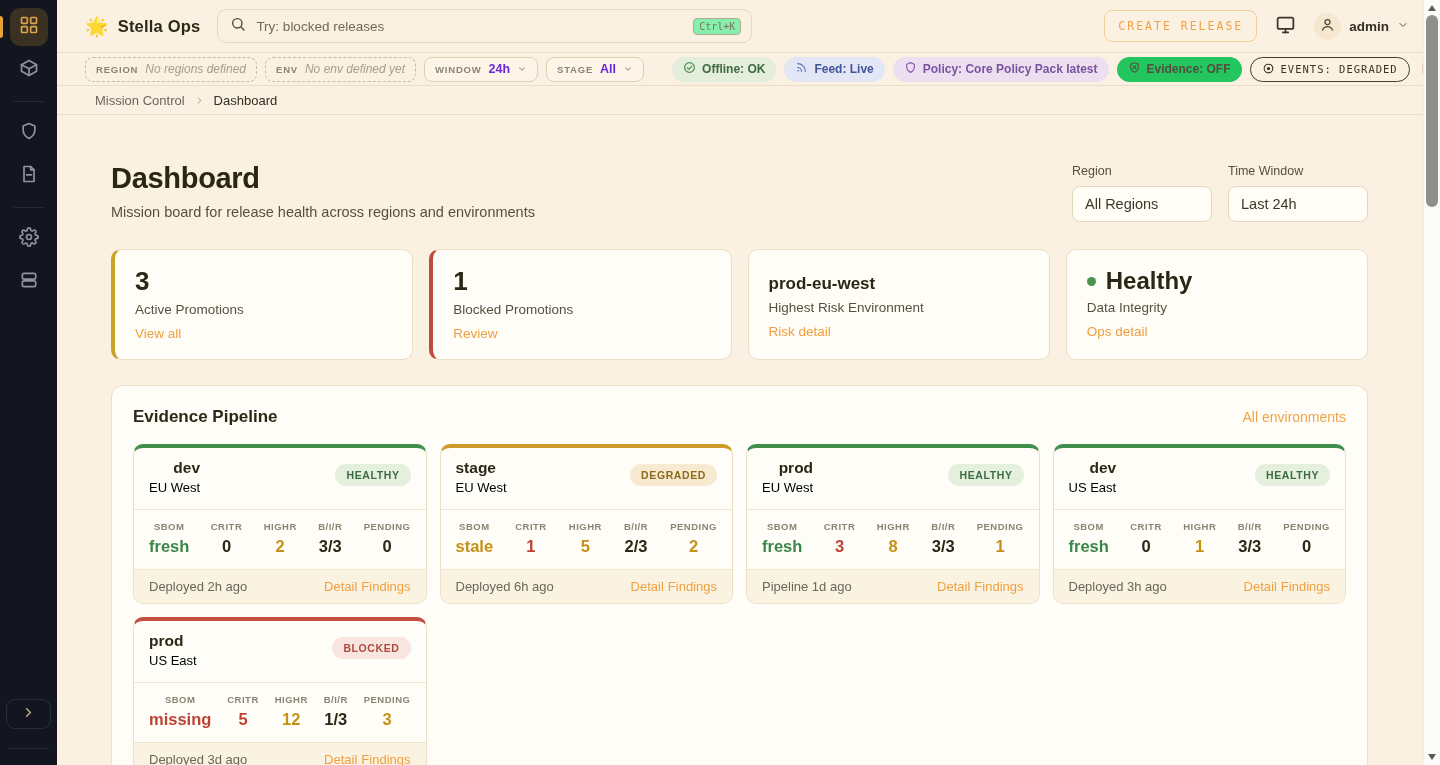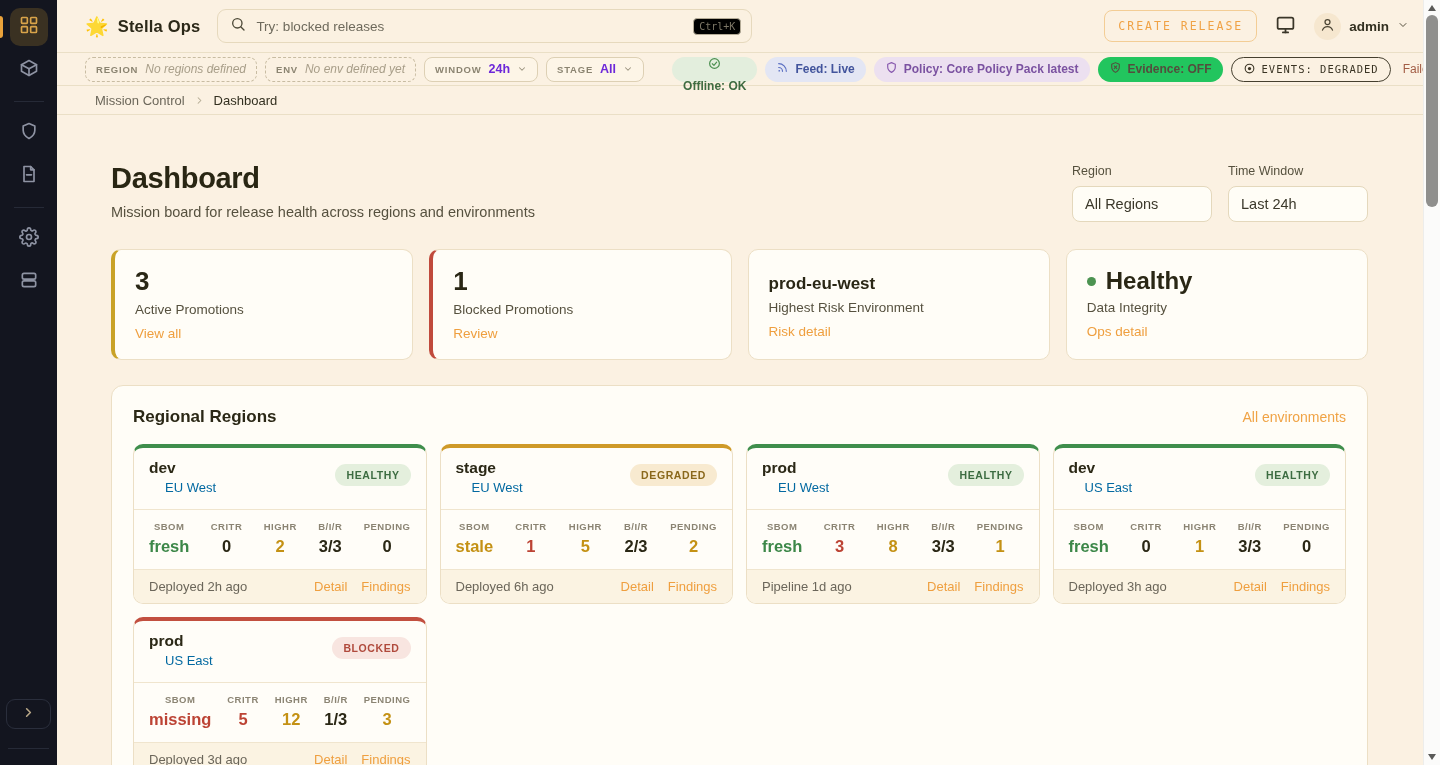--- a/index.html
+++ b/index.html
@@ -35,21 +35,21 @@
     padding:0 14px 0 28px; border-bottom:1px solid #eadfc6; }
   .brand { display:flex; align-items:center; gap:9px; }
   .brand-logo { font-size:19px; line-height:1; }
   .brand-name { font-weight:bold; font-size:16.5px; color:#2b2818; letter-spacing:.2px;text-align:right; }
   .search { margin-left:17px; width:535px; height:34px; border:1px solid #e6d9bd;
     border-radius:9px; background:#fbf1e1; display:flex; align-items:center;
     padding:0 10px 0 12px; gap:10px; cursor:text; }
   .search svg { width:16px; height:16px; color:#4c4836; flex-shrink:0; }
   .search-text { flex:1; font-size:13.5px; color:#6e6a5c; }
   .kbd { font-family:"DejaVu Sans Mono", monospace; font-size:10px; color:#7c7666;
-    border:1px solid #b4ab97; border-radius:4px; padding:2px 5px; background:#000000; }
+    border:1px solid #b4ab97; border-radius:4px; padding:2px 5px; background:#86efac; }
   .top-right { margin-left:auto; display:flex; align-items:center; gap:18px; }
   .create-btn { font-family:"DejaVu Sans Mono", monospace; font-size:11.5px; letter-spacing:2px;
     color:#f0a245; border:1px solid #f3cd95; background:transparent; border-radius:8px;
     padding:8px 13px; cursor:pointer; white-space:nowrap; }
   .icon-btn { background:none; border:none; color:#3a3628; padding:0; cursor:pointer;
     display:flex; align-items:center; }
   .icon-btn svg { width:21px; height:21px; }
   .user { display:flex; align-items:center; gap:8px; cursor:pointer; }
   .avatar { width:27px; height:27px; border-radius:50%; background:#f6e7cf; color:#4a4433;
     display:flex; align-items:center; justify-content:center; }
@@ -64,21 +64,21 @@
   .chip-label { font-size:9.5px; font-weight:bold; letter-spacing:.8px; color:#8b8471; }
   .chip.dashed { border:1px dashed #c8bca2; }
   .chip.dashed .chip-value { font-style:italic; font-size:12px; color:#a89e89; }
   .chip.solid { border:1px solid #ddd0b4; background:#fdf5e7; }
   .chip.solid .chip-value { font-weight:bold; font-size:12.5px; color:#6d28d9; }
   .chip .chev svg { width:10px; height:10px; color:#9a937f; }
   .vdiv { width:1px; height:20px; background:#d9cdb2; margin:0 6px; }
   .pill { display:flex; align-items:center; gap:6px; height:25px; padding:0 11px;
     border-radius:999px; font-size:12px; font-weight:600; cursor:pointer; }
   .pill svg { width:13px; height:13px; flex-shrink:0; }
-  .pill.offline { background:#e3eedd; color:#3e6b41;flex-direction:column; }
+  .pill.offline { background:#e3eedd; color:#3e6b41; }
   .pill.offline svg { color:#4c8f50; }
   .pill.feed { background:#e3e6f4; color:#42549c; }
   .pill.feed svg { color:#5b6fc2; }
   .pill.policy { background:#ece0f0; color:#7b52a1; }
   .pill.policy svg { color:#8a5cb0; }
   .pill.evidence { background:#22c55e; color:#534e3d; }
   .pill.events { background:transparent; border:1.5px solid #453f2e; color:#3a3424;
     font-family:"DejaVu Sans Mono", monospace; font-size:10.5px; letter-spacing:1px; font-weight:normal; }
   .context-error { font-size:12px; color:#a25d45; margin-left:4px; }
 
@@ -117,45 +117,45 @@
 
   
   .panel { margin-top:25px; background:#fffdf7; border:1px solid #ecdfc5; border-radius:12px;
     padding:21px; height:620px; }
   .panel-head { display:flex; justify-content:space-between; align-items:center; }
   .panel-title { font-size:17px; font-weight:bold; color:#2b2816; }
   .panel-link { font-size:14px; color:#f0a345; cursor:pointer; }
   .pipe-grid { display:grid; grid-template-columns:repeat(4,1fr); gap:13px; margin-top:17px; }
   .pipe-card { border:1px solid #ecdfc5; border-radius:10px; border-top:4px solid #9a9a9a;
     overflow:hidden; background:#fffdf8; height:160px; display:flex; flex-direction:column; }
-  .pipe-card[data-tone="good"] { border-top-color:#3f8e4c; }
+  .pipe-card[data-tone="good"] { border-top-color:#3f8e4c;text-align:right; }
   .pipe-card[data-tone="warn"] { border-top-color:#cf9a28; }
   .pipe-card[data-tone="bad"]  { border-top-color:#c24f3f; }
   .pipe-head { display:flex; justify-content:space-between; align-items:flex-start;
     padding:11px 15px 10px; flex:1; }
   .pipe-env { font-size:15.5px; font-weight:bold; color:#2b2816; }
-  .pipe-region { font-size:13px; color:#0369a1; margin-top:3px;margin-left:16px; }
+  .pipe-region { font-size:13px; color:#000000; margin-top:3px; }
   .badge { font-size:10.5px; font-weight:bold; letter-spacing:.6px; padding:5px 11px;
     border-radius:999px; margin-top:5px; }
   .badge[data-tone="good"] { background:#e4efdd; color:#3c6c41; }
   .badge[data-tone="warn"] { background:#f8ead0; color:#8a681c; }
   .badge[data-tone="bad"]  { background:#f8e5e0; color:#b04a3c; }
   .pipe-stats { display:flex; justify-content:space-between; border-top:1px solid #f0e5ce;
     padding:11px 15px 13px; }
   .ps { display:flex; flex-direction:column; align-items:center; gap:5px; }
   .ps-label { font-size:9.5px; letter-spacing:.5px; color:#8b8473; font-weight:600; }
   .ps-value { font-size:16.5px; font-weight:bold; }
   .ps-value[data-tone="dark"] { color:#2a2715; }
   .ps-value[data-tone="good"] { color:#3c8748; }
   .ps-value[data-tone="warn"] { color:#c49114; }
   .ps-value[data-tone="bad"]  { color:#bc4334; }
   .pipe-foot { display:flex; align-items:center; border-top:1px solid #f0e5ce;
     background:#fbf3e2; padding:9px 15px; font-size:13px; }
   .pipe-deployed { color:#6b665a; }
-  .pipe-links { margin-left:auto; display:flex; gap:14px; }
+  .pipe-links { margin-left:auto; display:flex; gap:4px; }
   .pipe-link { color:#ef9f3f; cursor:pointer; }
 
   
   .scrollbar { position:fixed; top:0; right:0; width:17px; height:765px;
     background:#fbfbfa; border-left:1px solid #ededeb; }
   .sb-arrow { position:absolute; left:0; width:16px; height:14px;
     display:flex; align-items:center; justify-content:center; cursor:pointer; }
   .sb-arrow.up { top:1px; } .sb-arrow.down { bottom:1px; }
   .tri-up { width:0; height:0; border-left:4px solid transparent; border-right:4px solid transparent;
     border-bottom:6px solid #5a5a58; }
@@ -391,21 +391,21 @@
         </div>
         <div class="stat-card" data-tone="none">
           <div class="stat-value healthy"><span class="dot"></span><span>Healthy</span></div>
           <div class="stat-label">Data Integrity</div>
           <span class="stat-link">Ops detail</span>
         </div>
       </div>
 
       <div class="panel">
         <div class="panel-head">
-          <span class="panel-title">Regional Regions</span>
+          <span class="panel-title">Evidence Pipeline</span>
           <span class="panel-link">All environments</span>
         </div>
         <div class="pipe-grid">
 
           <div class="pipe-card" data-tone="good">
             <div class="pipe-head">
               <div>
                 <div class="pipe-env">dev</div>
                 <div class="pipe-region">EU West</div>
               </div>

